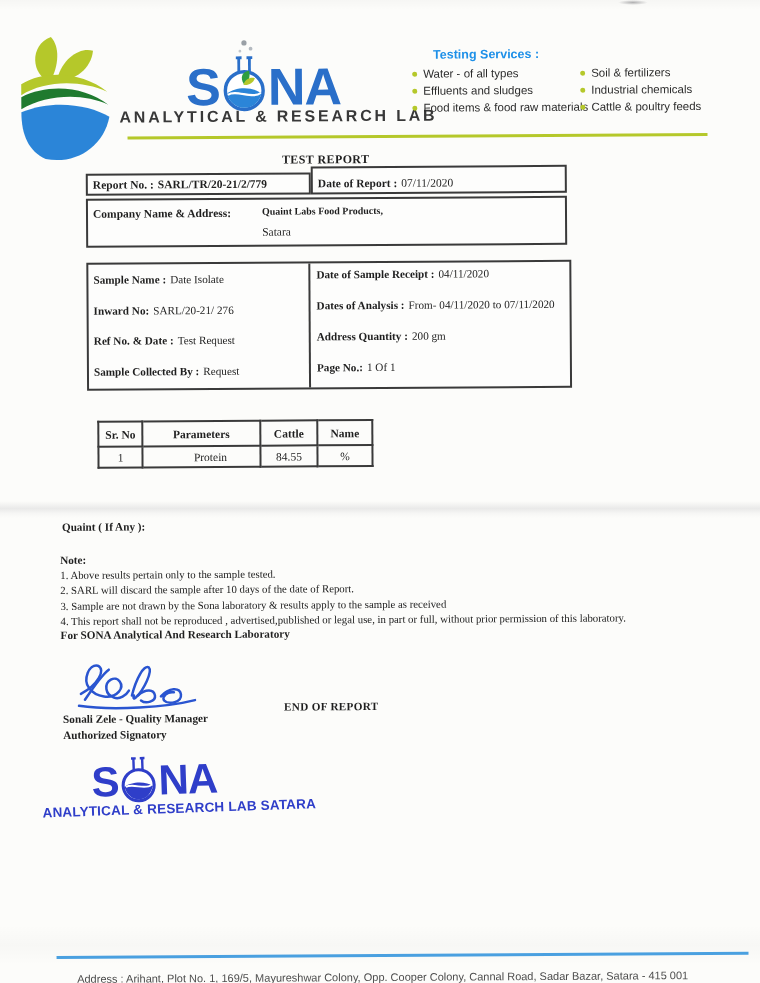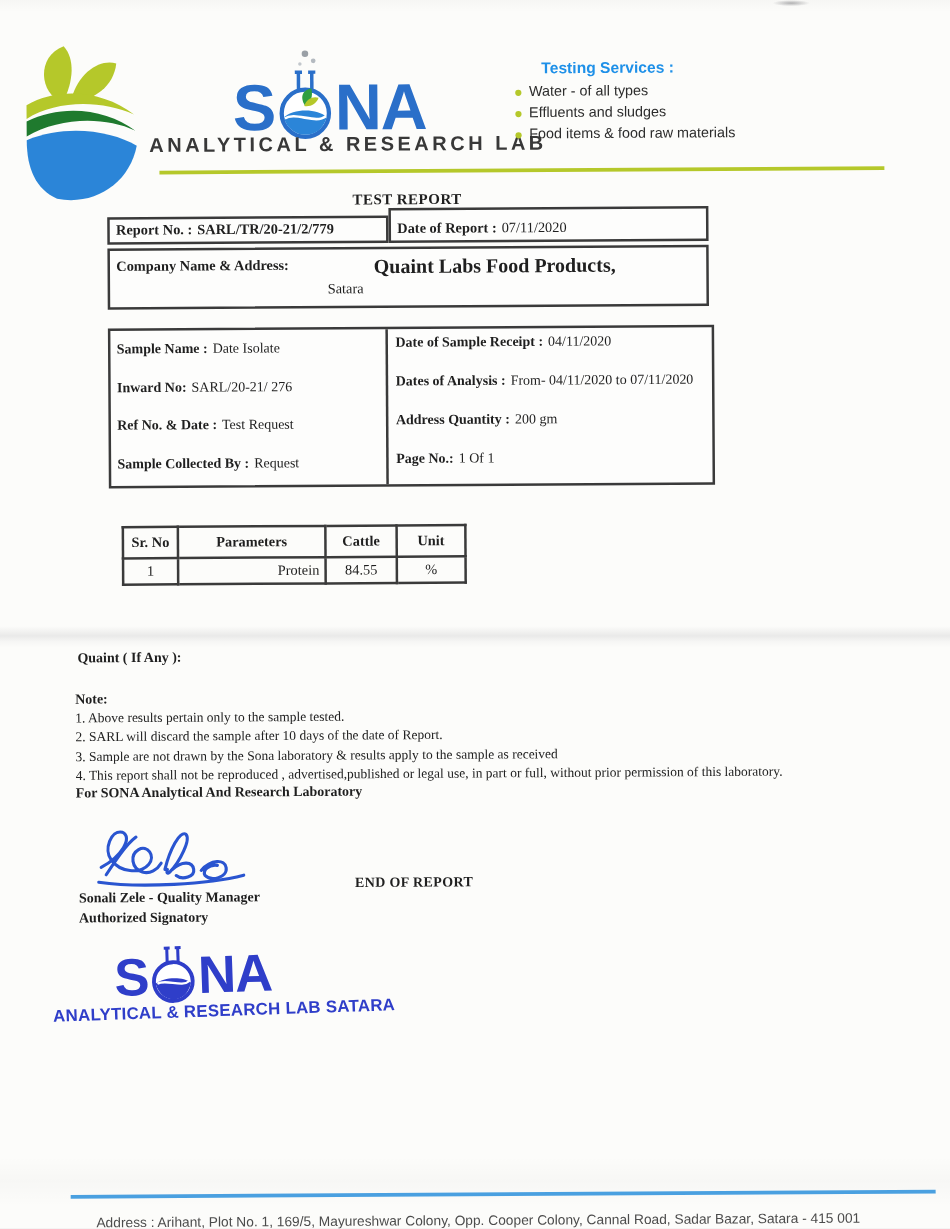--- a/index.html
+++ b/index.html
@@ -41,38 +41,38 @@
   .dot{flex:0 0 auto;width:5px;height:5px;border-radius:50%;background:var(--lime);margin:6px 6px 0 0;}
 
   
   .report-title{left:88px;top:152px;width:480px;text-align:center;font-weight:700;font-size:12px;letter-spacing:0.4px;}
   .bx{border:2px solid var(--border);background:rgba(255,255,255,0.4);font-size:11.5px;}
   .box-reportno{left:88px;top:172px;width:225px;height:22px;display:flex;align-items:center;padding-left:5px;font-weight:700;}
   .box-date{left:313px;top:166px;width:256px;height:28px;display:flex;align-items:flex-end;padding:0 0 3px 5px;}
   .lv b{margin-right:4px;}
   .box-company{left:88px;top:197px;width:481px;height:49px;}
   .company-label{position:absolute;left:5px;top:7px;font-weight:700;font-size:11.5px;}
-  .company-name{position:absolute;left:174px;top:6px;font-weight:700;font-size:16px;margin-left:37px;}
+  .company-name{position:absolute;left:174px;top:6px;font-weight:700;font-size:10px;}
   .company-city{position:absolute;left:174px;top:26px;font-size:11.5px;}
 
   
   .box-sample{left:88px;top:261px;width:485px;height:128px;display:flex;}
   .sample-col{display:flex;flex-direction:column;justify-content:space-between;font-size:11.2px;}
   .sample-left{width:222px;padding:9px 4px 11px 5px;border-right:2px solid var(--border);}
   .sample-right{flex:1;padding:5px 4px 14px 6px;}
   .sample-row{white-space:nowrap;}
   .sample-row b{margin-right:4px;}
 
   
   .results-table{left:98px;top:419px;border-collapse:collapse;table-layout:fixed;width:274px;font-size:11.5px;}
   .results-table th,.results-table td{border:2px solid var(--border);text-align:center;}
   .results-table th{height:25px;font-weight:700;padding:2px 4px;}
   .results-table td{height:21px;padding:1px 4px;}
   .results-table .c-sr{width:44px;} .results-table .c-par{width:118px;} .results-table .c-res{width:57px;} .results-table .c-unit{width:55px;}
-  .results-table td.cell-param{text-align:right;padding-left:22px;}
+  .results-table td.cell-param{text-align:center;padding-left:22px;}
 
   
   .remarks{left:62px;top:519px;font-weight:700;font-size:11.2px;}
   .note-label{left:60px;top:552px;font-weight:700;font-size:11.2px;}
   .notes{left:60px;top:566px;font-size:10.8px;line-height:15.3px;color:#222;}
   .for-line{left:60px;top:627px;font-weight:700;font-size:11.2px;}
 
   
   .signature{left:70px;top:656px;}
   .sig-name{left:62px;top:711px;font-weight:700;font-size:11.2px;}
@@ -140,20 +140,34 @@
             </div>
           <div class="svc-item">
               <span class="dot"></span>
               <span>Effluents and sludges</span>
             </div>
           <div class="svc-item">
               <span class="dot"></span>
               <span>Food items &amp; food raw materials</span>
             </div>
         </div>
+        <div>
+          <div class="svc-item">
+              <span class="dot"></span>
+              <span>Soil &amp; fertilizers</span>
+            </div>
+          <div class="svc-item">
+              <span class="dot"></span>
+              <span>Industrial chemicals</span>
+            </div>
+          <div class="svc-item">
+              <span class="dot"></span>
+              <span>Cattle &amp; poultry feeds</span>
+            </div>
+        </div>
       </div>
     </div>
 
     <div class="abs report-title">TEST REPORT</div>
 
     <div class="abs bx box-reportno lv">
       <b>Report No. :</b>
       <span style="font-weight:700;">SARL/TR/20-21/2/779</span>
     </div>
     <div class="abs bx box-date lv">
@@ -187,21 +201,21 @@
           <col class="c-sr">
           <col class="c-par">
           <col class="c-res">
           <col class="c-unit">
         </colgroup>
       <thead>
         <tr>
           <th>Sr. No</th>
           <th>Parameters</th>
           <th>Cattle</th>
-          <th>Unit</th>
+          <th>Name</th>
         </tr>
       </thead>
       <tbody>
         <tr>
           <td>1</td>
           <td class="cell-param">Protein</td>
           <td>84.55</td>
           <td>%</td>
         </tr>
       </tbody>

